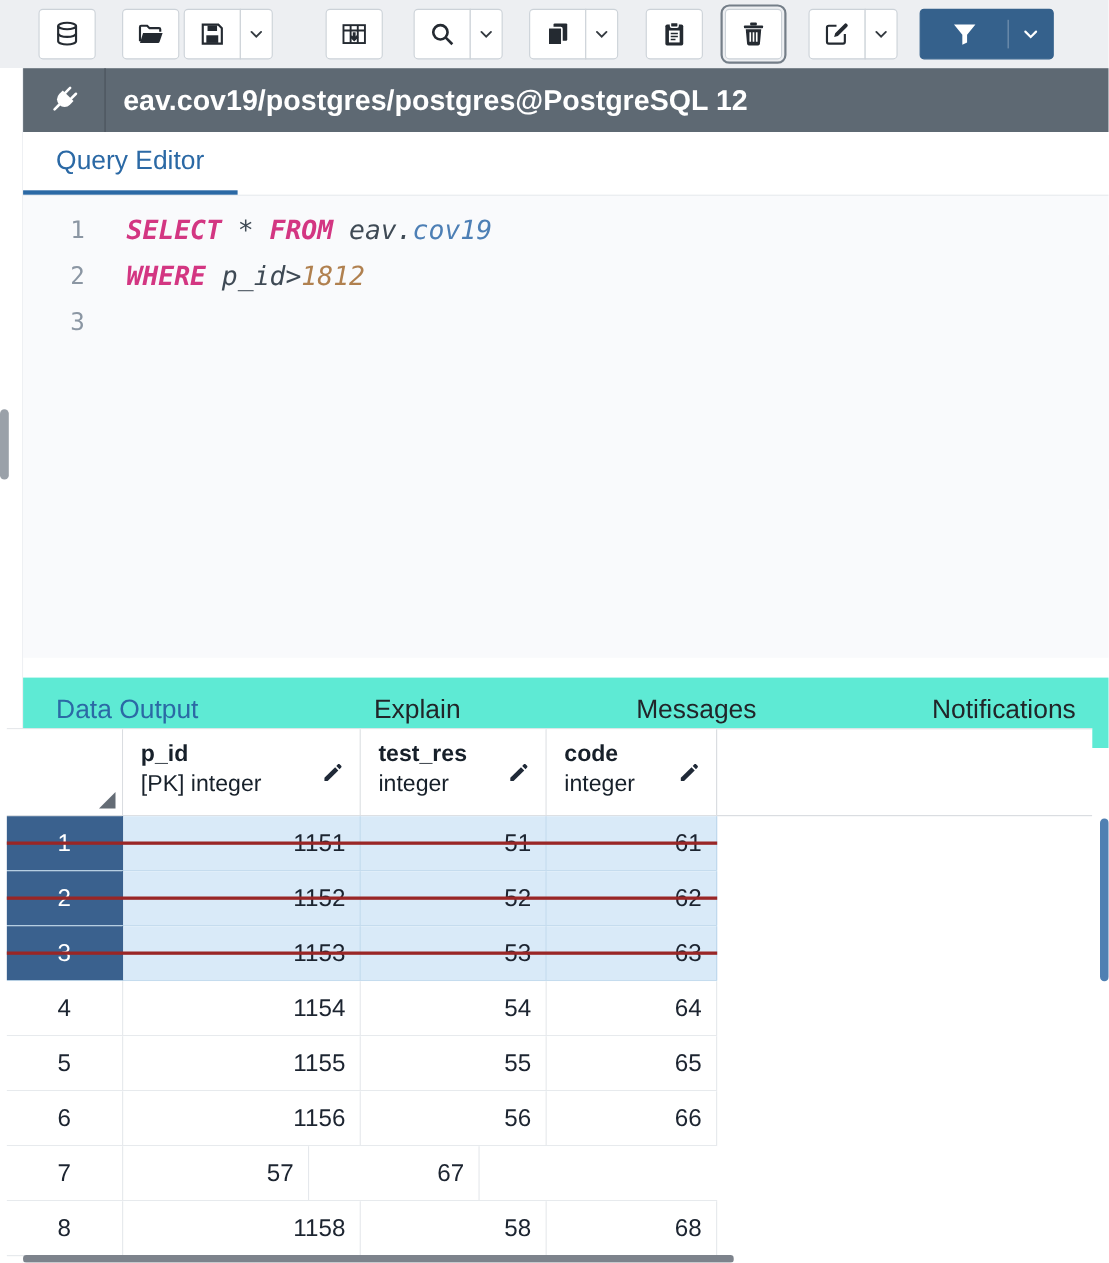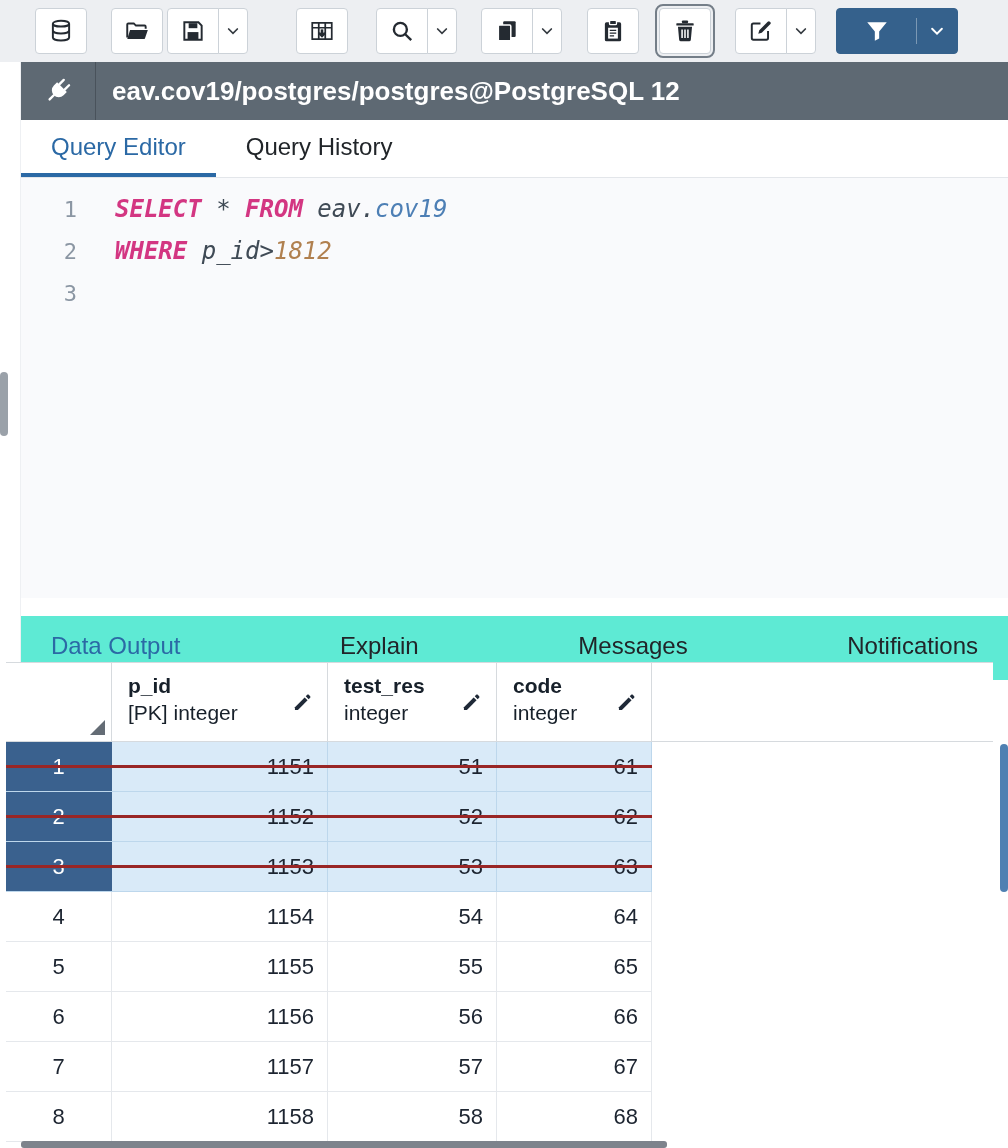--- a/index.html
+++ b/index.html
@@ -238,21 +238,20 @@
           <path d="M12 16.8v4.7"></path>
         </svg>
       </span>
     </div>
     <div class="conn-div"></div>
     <div class="conn-label">eav.cov19/postgres/postgres@PostgreSQL 12</div>
   </div>
 
   <div class="etabs">
     <div class="etab active">Query Editor</div>
-    <div class="etab">Query History</div>
   </div>
 
   <div class="editor">
     <div>
   <div class="code-line">
     <div class="gutter-num">1</div>
     <div class="code-text"><span class="tok-keyword">SELECT</span><span class="tok-plain"> * </span><span class="tok-keyword">FROM</span><span class="tok-plain"> eav.</span><span class="tok-qualifier">cov19</span></div>
   </div>
 
   <div class="code-line">
@@ -355,21 +354,20 @@
   <div class="row">
     <div class="cell cell-num">6</div>
     <div class="cell cell-data c1">1156</div>
     <div class="cell cell-data c2">56</div>
     <div class="cell cell-data c3">66</div>
 
   </div>
 
   <div class="row">
     <div class="cell cell-num">7</div>
-    <div class="cell cell-data c1">1157</div>
     <div class="cell cell-data c2">57</div>
     <div class="cell cell-data c3">67</div>
 
   </div>
 
   <div class="row">
     <div class="cell cell-num">8</div>
     <div class="cell cell-data c1">1158</div>
     <div class="cell cell-data c2">58</div>
     <div class="cell cell-data c3">68</div>

